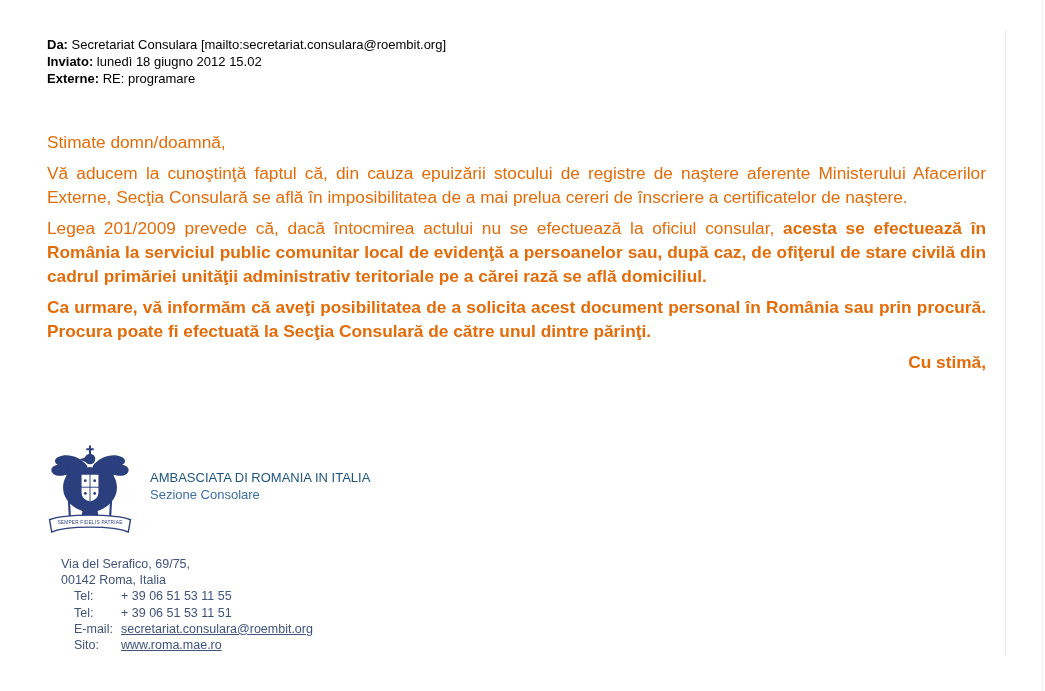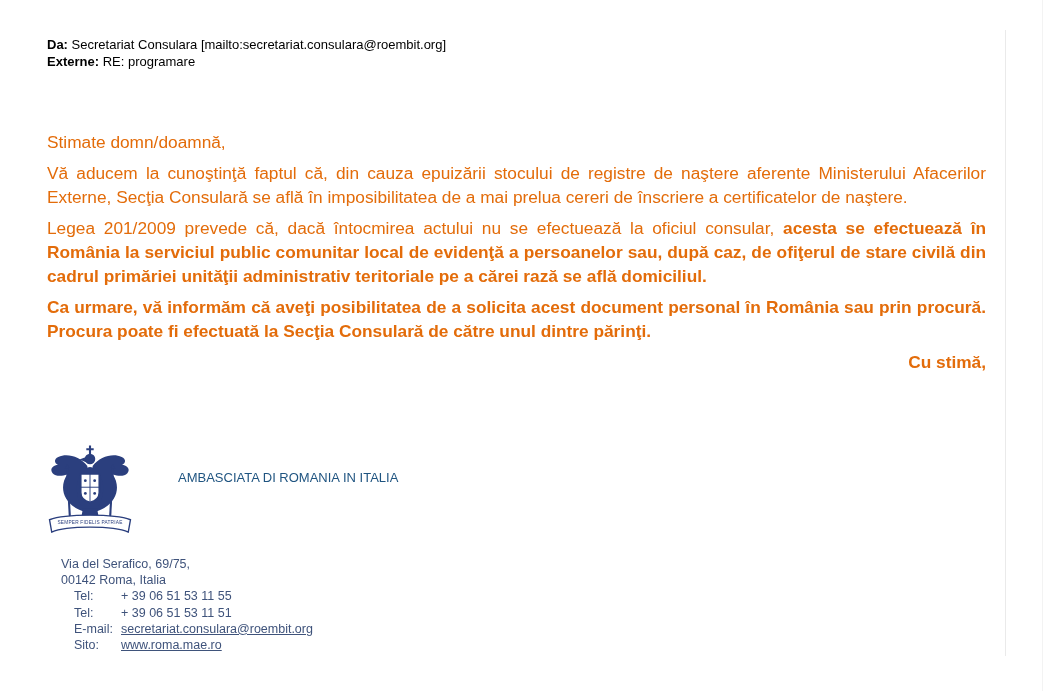--- a/index.html
+++ b/index.html
@@ -23,21 +23,21 @@
     color:var(--body-text, #E36C0A); font-size:17.3px; line-height:24px;
     text-align:justify;
   }
   .mailbody p { margin:0 0 7px 0; }
   .mailbody .bold, .mailbody b { font-weight:bold; }
   .mailbody .closing { text-align:right; }
 
   
   .logo { position:absolute; left:46px; top:445px; width:88px; height:95px; color:var(--logo-navy, #2B3F7E); }
   .logo svg { width:100%; height:100%; display:block; }
-  .org { position:absolute; left:150px; top:469px; font-size:13px; line-height:17px;margin-left:28px; }
+  .org { position:absolute; left:150px; top:469px; font-size:13px; line-height:17px; }
   .org-name { color:var(--org-name, #1F5480); }
   .org-dept { color:var(--org-dept, #3A6EA5); }
 
   .address {
     position:absolute; left:45px; top:556px;
     color:var(--signature-text, #3F537B); font-size:12.5px; line-height:16.2px;margin-left:16px;
   }
   .contact-row { display:flex; padding-left:13px; }
   .contact-label { width:47px; flex:0 0 47px; }
   a.link, .link { color:var(--signature-text, #3F537B); text-decoration:underline; cursor:pointer; }
@@ -47,20 +47,24 @@
 
 <div class="page">
 
   <div class="divider-v"></div>
   <div class="edge-v"></div>
 
   <div class="headers">
     <div class="hrow">
       <b>Da:</b>
       <span>Secretariat Consulara [mailto:secretariat.consulara@roembit.org]</span>
+    </div>
+    <div class="hrow">
+      <b>Inviato:</b>
+      <span>lunedì 18 giugno 2012 15.02</span>
     </div>
     <div class="hrow">
       <b>Externe:</b>
       <span>RE: programare</span>
     </div>
   </div>
 
   <div class="mailbody">
     <p>Stimate domn/doamnă,</p>
     <p>Vă aducem la cunoştinţă faptul că, din cauza epuizării stocului de registre de naştere aferente Ministerului Afacerilor Externe, Secţia Consulară se află în imposibilitatea de a mai prelua cereri de înscriere a certificatelor de naştere.</p>
@@ -108,20 +112,21 @@
         <circle cx="55.3" cy="55" r="1.6"></circle>
       </g>
 
       <path d="M4 85 C22 78 78 78 96 85 L93.5 99 C77 91.5 23 91.5 6.5 99 Z" fill="#ffffff" stroke="currentColor" stroke-width="1.6"></path>
       <text x="50" y="89.5" text-anchor="middle" font-size="5.4" letter-spacing="0.25" fill="currentColor" font-family="Liberation Sans, sans-serif">SEMPER FIDELIS PATRIAE</text>
     </svg>
   </div>
 
   <div class="org">
     <div class="org-name">AMBASCIATA DI ROMANIA IN ITALIA</div>
+    <div class="org-dept">Sezione Consolare</div>
   </div>
 
   <div class="address">
     <div>Via del Serafico, 69/75,</div>
     <div>00142 Roma, Italia</div>
     <div class="contact-row">
       <span class="contact-label">Tel:</span>
       <span>+ 39 06 51 53 11 55</span>
     </div>
     <div class="contact-row">

